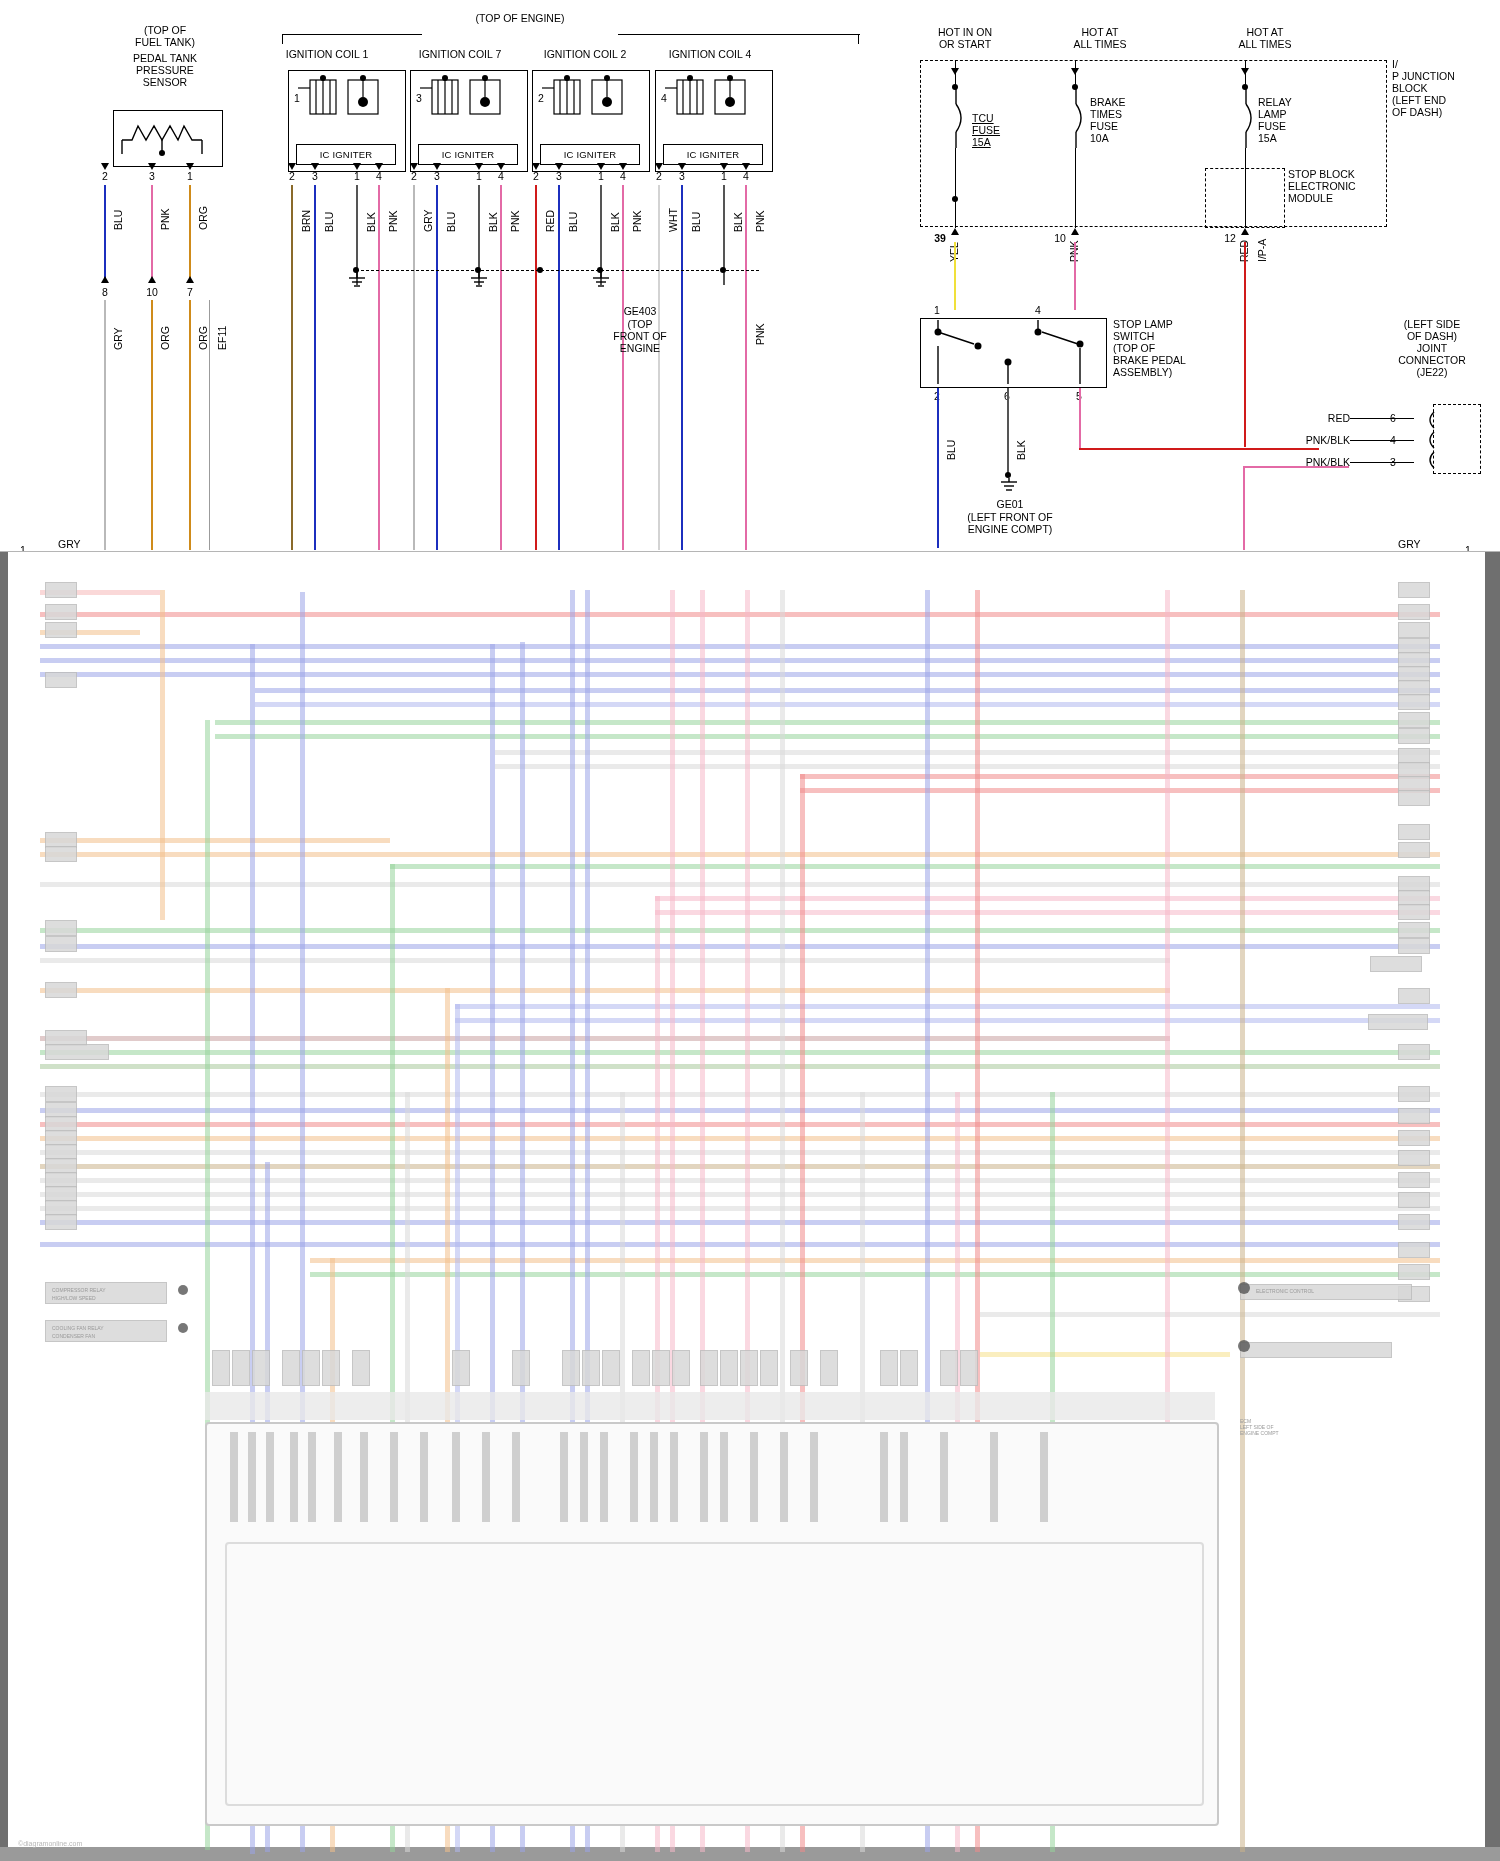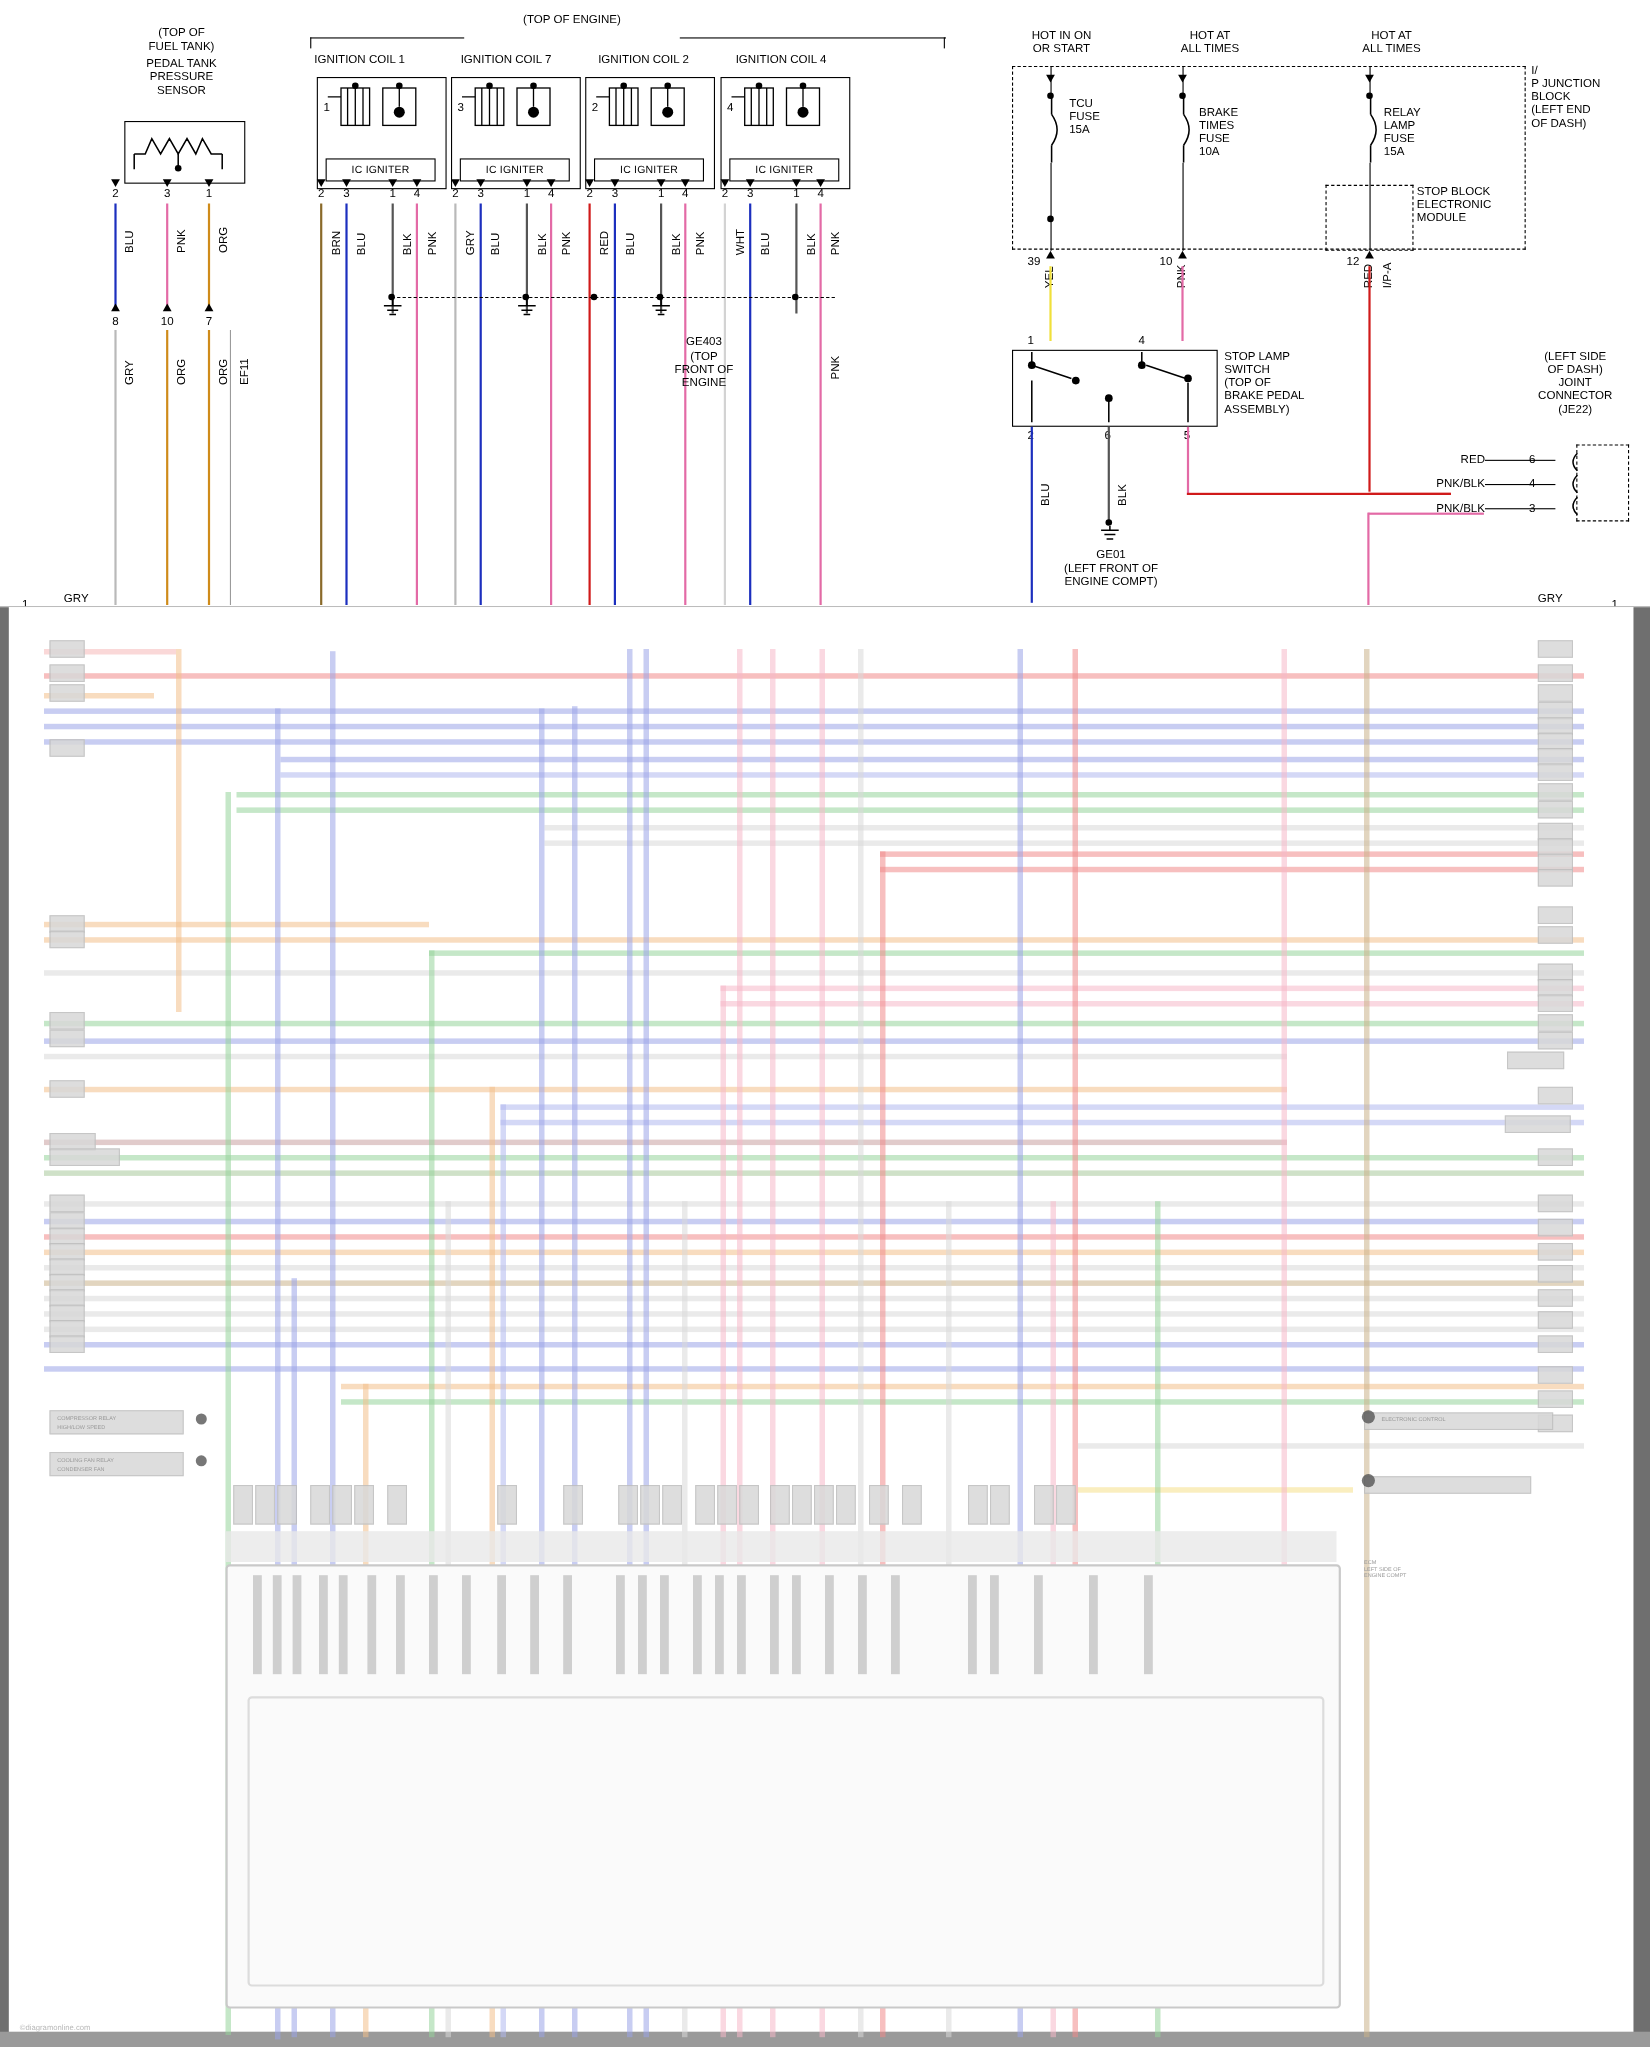--- a/index.html
+++ b/index.html
@@ -293,21 +293,21 @@
 (LEFT END
 OF DASH)</div>
 
     <div class="vline" style="left:955px;top:60px;height:28px;"></div>
     <div class="arrow-d" style="left:951px;top:68px;"></div>
     <svg style="position:absolute;left:944px;top:88px;" width="24" height="60">
       <line x1="12" y1="0" x2="12" y2="16" stroke="#000" stroke-width="1.4"></line>
       <path d="M12,16 q10,14 0,28" fill="none" stroke="#000" stroke-width="1.4"></path>
       <line x1="12" y1="44" x2="12" y2="60" stroke="#000" stroke-width="1.4"></line>
     </svg>
-    <div class="lbl" style="left:972px;top:88px;width:90px;">TCU
+    <div class="lbl" style="left:972px;top:112px;width:90px;text-decoration:underline;">TCU
 FUSE
 15A</div>
     <div class="vline" style="left:955px;top:148px;height:80px;"></div>
     <div class="dot" style="left:952px;top:84px;"></div>
     <div class="dot" style="left:952px;top:196px;"></div>
 
     <div class="vline" style="left:1075px;top:60px;height:28px;"></div>
     <div class="arrow-d" style="left:1071px;top:68px;"></div>
     <svg style="position:absolute;left:1064px;top:88px;" width="24" height="60">
       <line x1="12" y1="0" x2="12" y2="16" stroke="#000" stroke-width="1.4"></line>
@@ -336,21 +336,21 @@
     <div class="dot" style="left:1242px;top:84px;"></div>
 
     <div class="dashbox" style="left:1205px;top:168px;width:78px;height:58px;"></div>
     <div class="lbl" style="left:1288px;top:168px;width:110px;">STOP BLOCK
 ELECTRONIC
 MODULE</div>
 
     <div class="arrow-u" style="left:951px;top:228px;"></div>
     <div class="arrow-u" style="left:1071px;top:228px;"></div>
     <div class="arrow-u" style="left:1241px;top:228px;"></div>
-    <div class="lbl c" style="left:930px;top:232px;width:20px;">39</div>
+    <div class="lbl c" style="left:930px;top:232px;width:20px;font-weight:bold;">39</div>
     <div class="lbl c" style="left:1050px;top:232px;width:20px;">10</div>
     <div class="lbl c" style="left:1220px;top:232px;width:20px;">12</div>
     <div class="vlbl" style="left:948px;top:262px;">YEL</div>
     <div class="vlbl" style="left:1068px;top:262px;">PNK</div>
     <div class="vlbl" style="left:1238px;top:262px;">RED</div>
     <div class="vlbl" style="left:1256px;top:262px;">I/P-A</div>
 
     <div class="wire" style="left:954px;top:242px;height:68px;background:#f0e03a;"></div>
     <div class="wire" style="left:1074px;top:242px;height:68px;background:#e36aa6;"></div>
     <div class="wire" style="left:1244px;top:242px;height:205px;background:#d01a1a;"></div>

